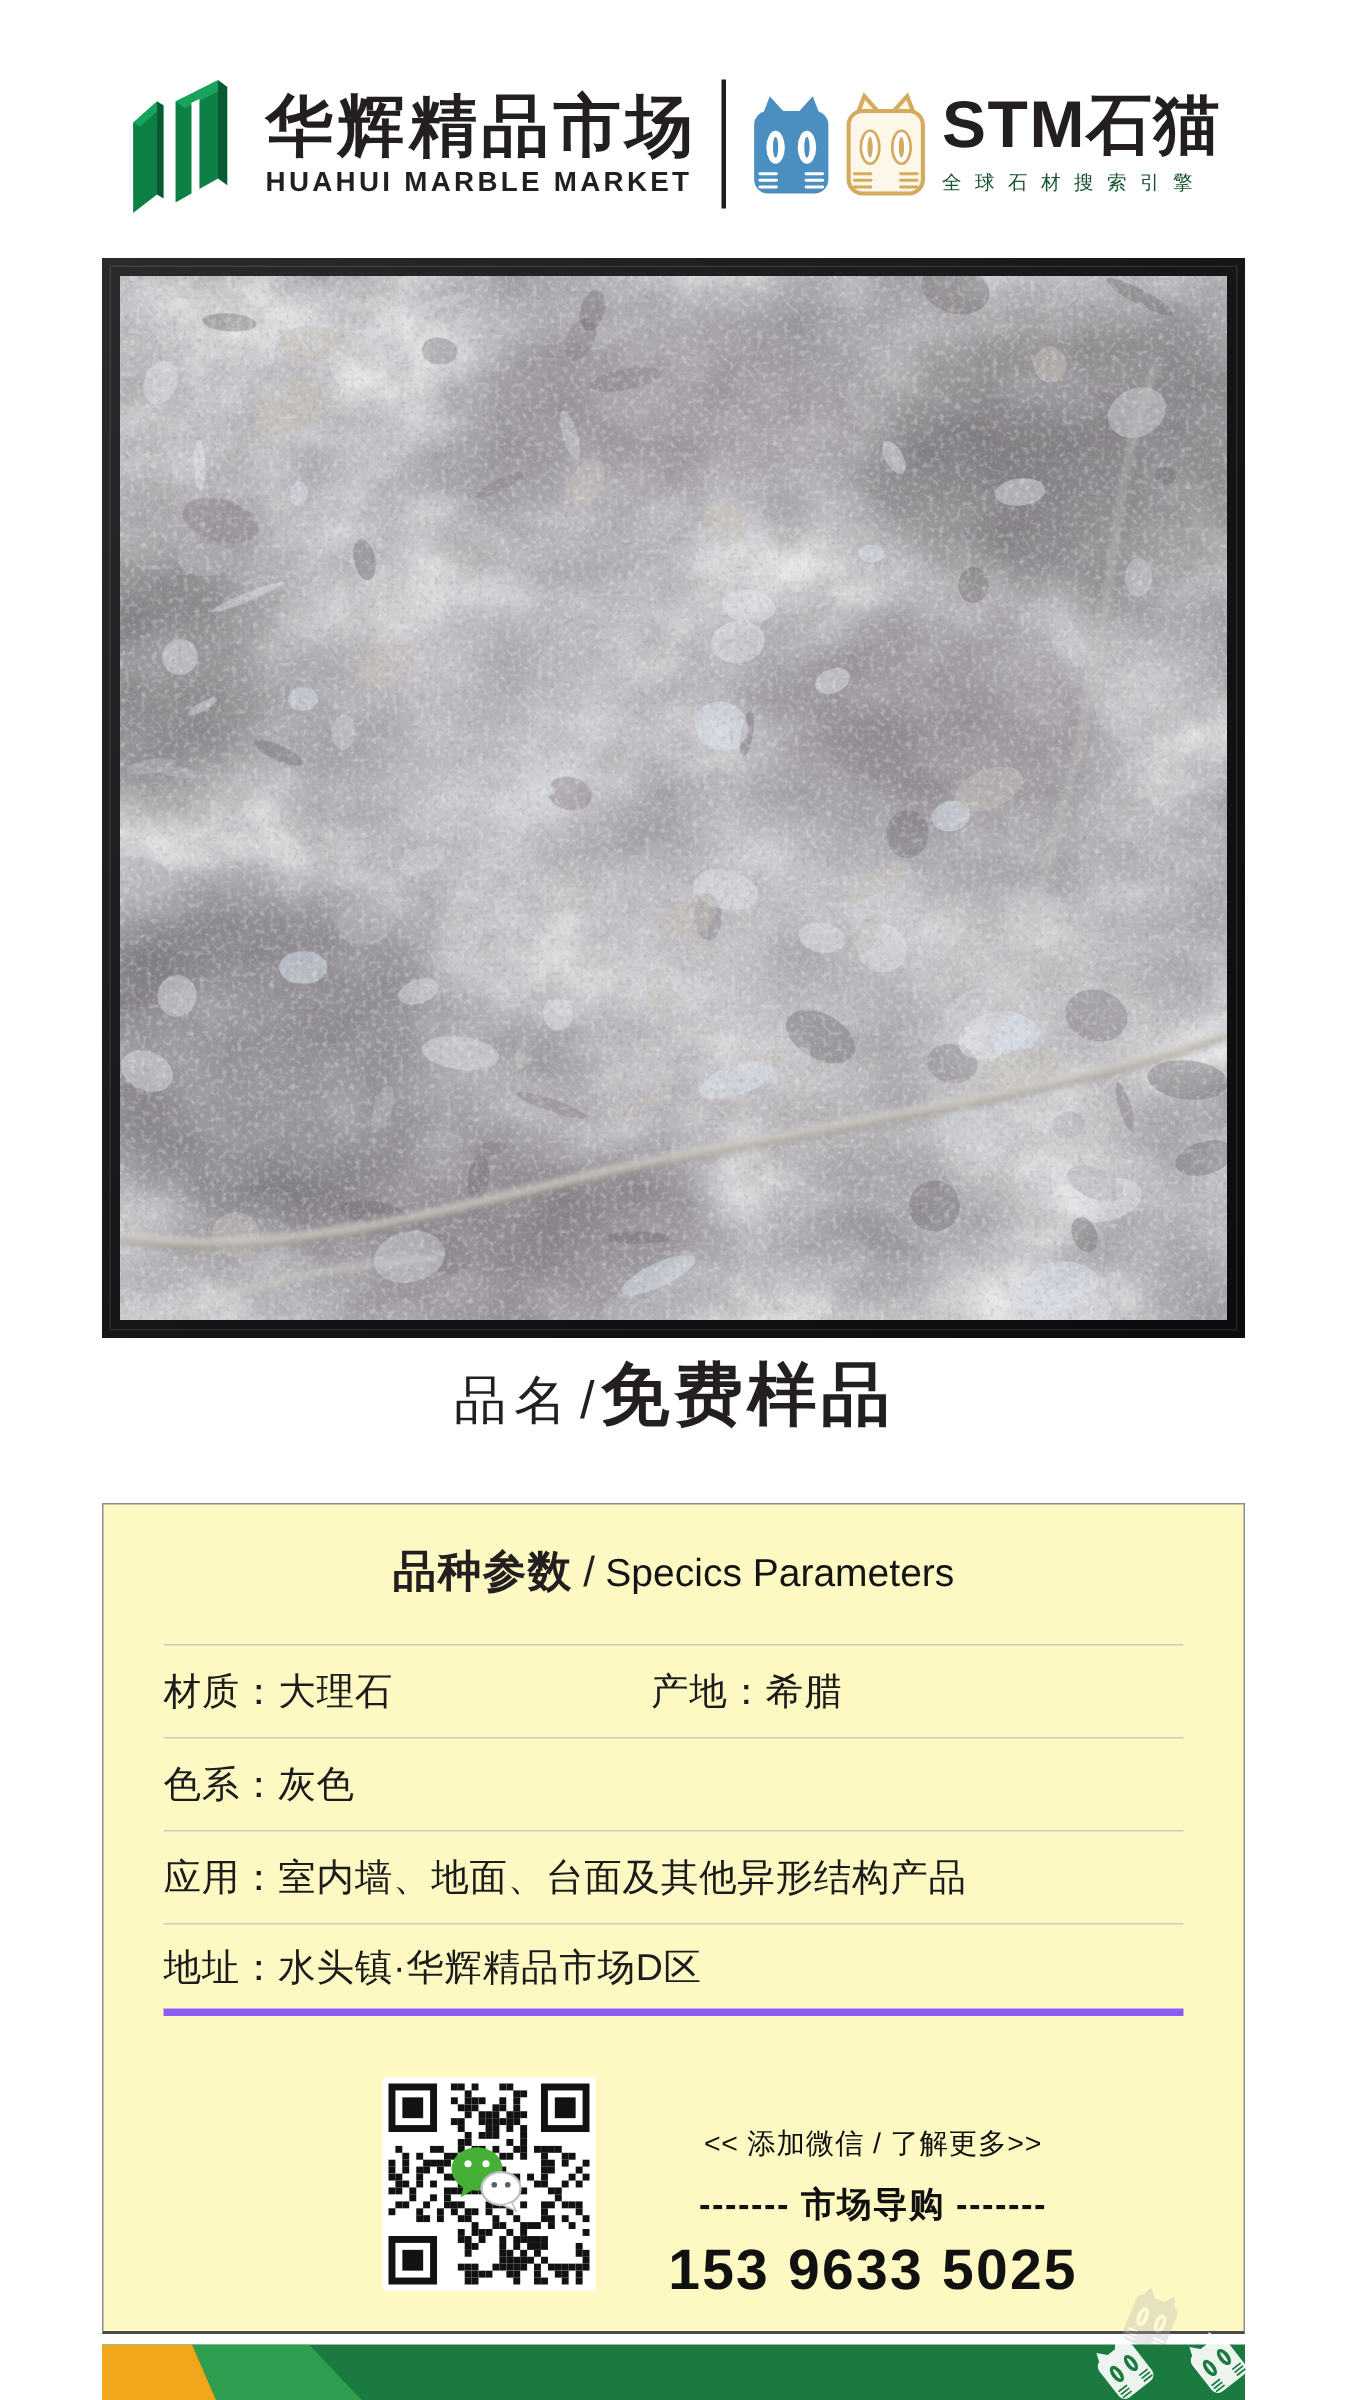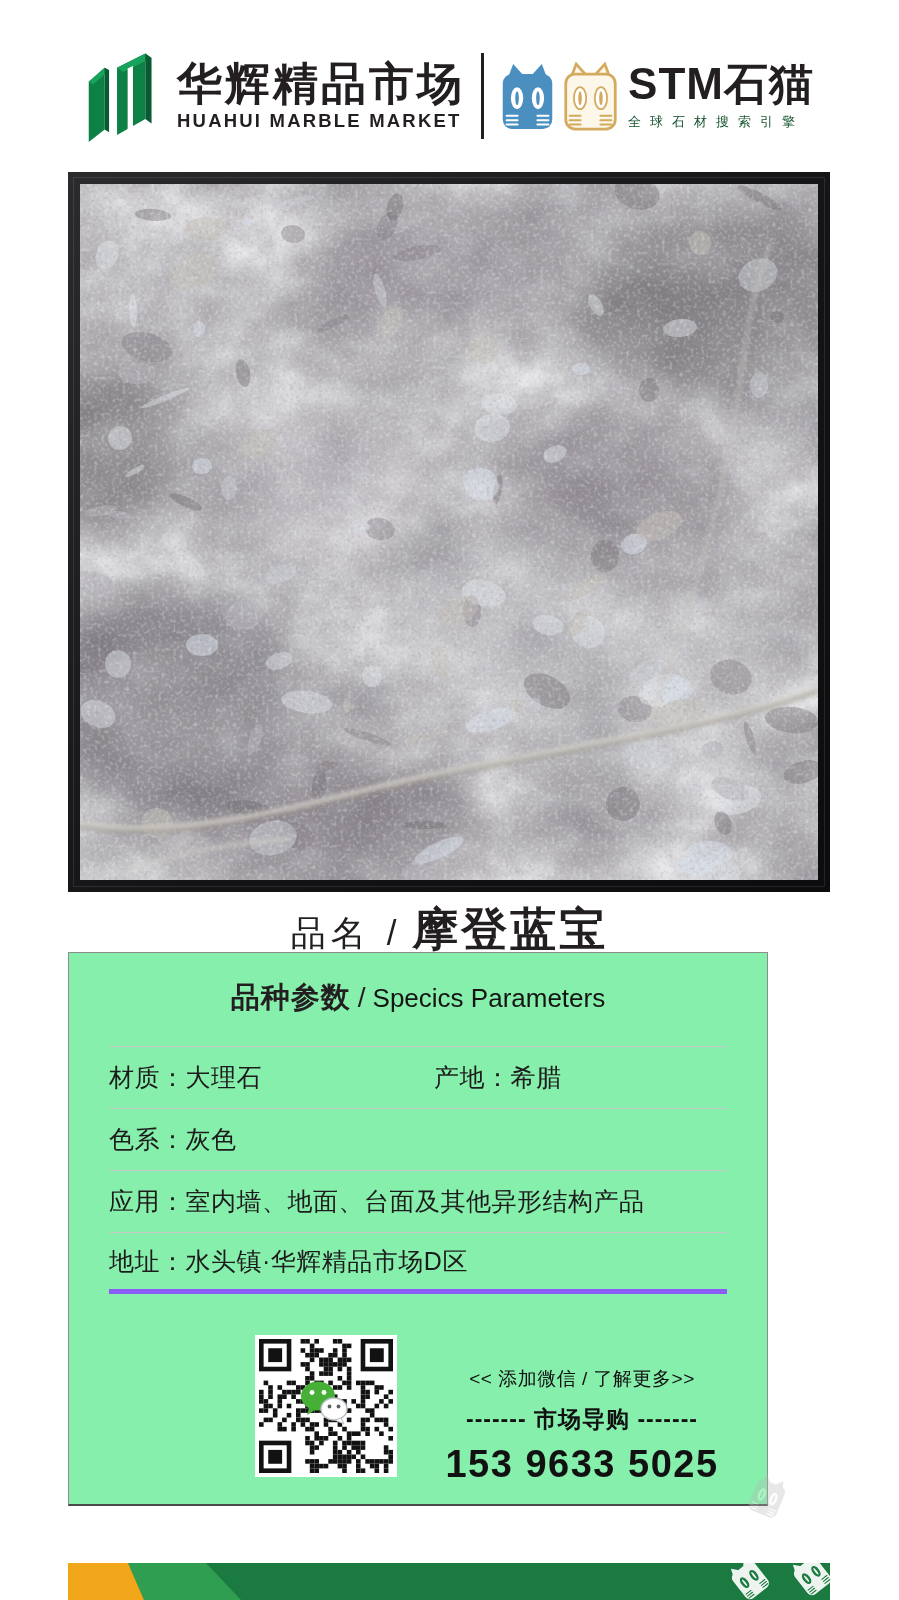--- a/index.html
+++ b/index.html
@@ -26,27 +26,27 @@
   .slab{position:absolute;left:68px;top:172px;width:762px;height:720px;
         background:linear-gradient(135deg,#2b2b2e 0%,#141416 55%,#0c0c0e 100%);
         padding:12px}
   .slab-inner{position:relative;width:100%;height:100%;overflow:hidden;
         box-shadow:inset 0 2px 3px rgba(255,255,255,.35), inset 2px 0 3px rgba(255,255,255,.12),
                    inset -3px -3px 7px rgba(0,0,0,.5)}
   .slab-inner svg{display:block;width:100%;height:100%}
   .slab::before{content:"";position:absolute;inset:5px;border:1px solid rgba(255,255,255,.10);pointer-events:none}
 
   
-  .pname{position:absolute;top:899px;left:0;width:899px;display:flex;justify-content:center;align-items:baseline;gap:14px}
+  .pname{position:absolute;top:899px;left:0;width:899px;display:flex;justify-content:center;align-items:baseline;gap:2px}
   .pname-label{font-size:35px;font-weight:500;letter-spacing:5px}
   .pname-sep{font-size:35px;font-weight:400;margin:0 2px}
   .pname-value{font-size:46px;font-weight:900;letter-spacing:3px}
 
   
-  .specs{position:absolute;left:68px;top:952px;width:700px;height:554px;background:#86efac;
+  .specs{position:absolute;left:68px;top:1002px;width:762px;height:554px;background:#fef9c3;
          border:1px solid #8d8d8d;border-bottom:2px solid #4a4a4a}
   .specs-title{margin-top:25px;text-align:center;white-space:nowrap}
   .specs-title .cn{font-size:29px;font-weight:800;letter-spacing:1px}
   .specs-title .sep{font-size:28px;font-weight:400;margin:0 7px}
   .specs-title .en{font-size:26px;font-weight:500;color:#141414}
   .rows{margin:28px 40px 0 40px}
   .srow{display:flex;align-items:center;min-height:62px;border-top:1px solid #c9c9c9;font-size:25px;color:#1c1c1c;letter-spacing:.5px}
   .srow.last{border-bottom:5px solid #8b5cf6}
   .cell{white-space:nowrap}
   .cell.c1{width:325px;flex:0 0 auto}
@@ -308,21 +308,21 @@
         <path d="M560,560 C600,460 640,340 660,200 C666,150 672,110 690,60" stroke="#c9c6c0" stroke-width="4" opacity="0.5"></path>
         <path d="M40,690 C90,670 140,660 210,655" stroke="#d6d3cd" stroke-width="4" opacity="0.6"></path>
       </g>
     </svg>
   </div>
 </div>
 
 <div class="pname">
   <span class="pname-label">品名</span>
   <span class="pname-sep">/</span>
-  <span class="pname-value">摩登蓝宝</span>
+  <span class="pname-value">免费样品</span>
 </div>
 
 <div class="specs">
   <div class="specs-title">
     <span class="cn">品种参数</span><span class="sep">/</span><span class="en">Specics Parameters</span>
   </div>
 
   <div class="rows">
     <div class="srow">
       <span class="cell c1"><span>材质：</span><span>大理石</span></span>

